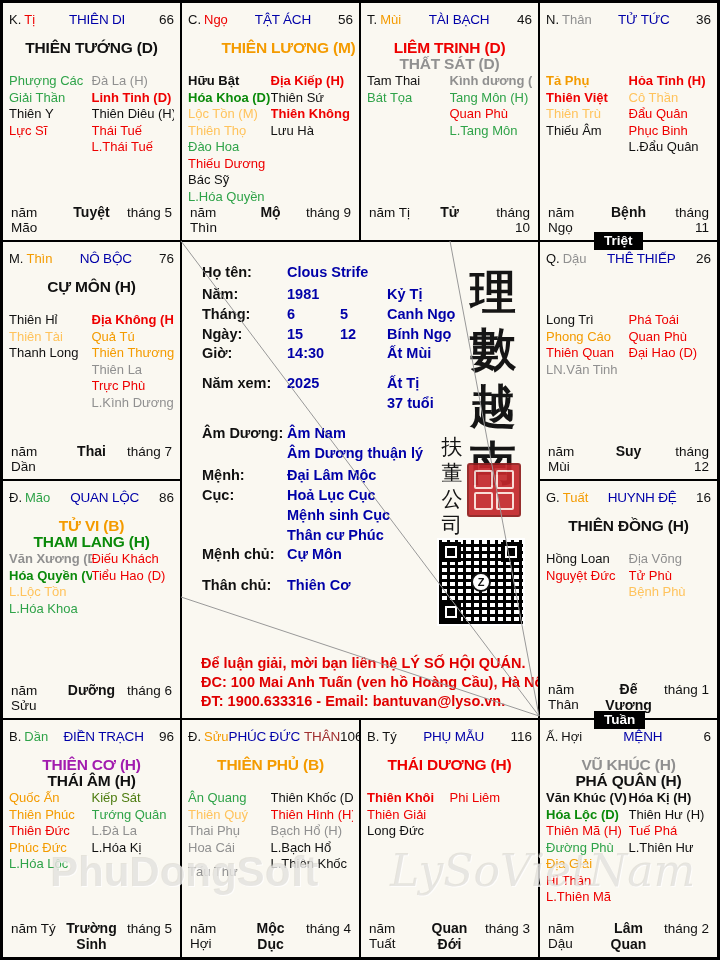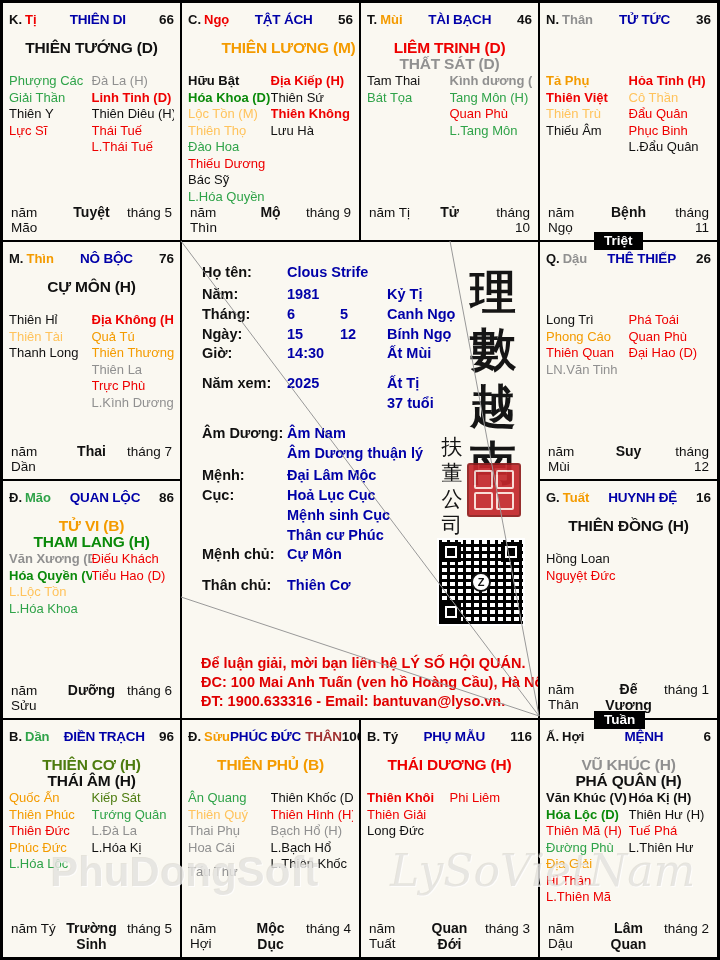--- a/index.html
+++ b/index.html
@@ -5,21 +5,21 @@
   html,body{margin:0;padding:0;background:#fff;}
   #chart{
     position:relative;width:720px;height:960px;box-sizing:border-box;
     background:#000;padding:3px;display:grid;gap:2px;
     grid-template-columns:repeat(4,1fr);grid-template-rows:repeat(4,1fr);
     font-family:"Liberation Sans","DejaVu Sans",sans-serif;
     -webkit-font-smoothing:antialiased;
   }
   .cell{background:#faf8f1;position:relative;overflow:hidden;}
   
-  .hdr{display:flex;align-items:baseline;padding:9px 6px 0 6px;font-weight:bold;font-size:13px;white-space:nowrap;justify-content:space-between;}
+  .hdr{display:flex;align-items:baseline;padding:9px 6px 0 6px;font-weight:normal;font-size:13px;white-space:nowrap;justify-content:space-between;}
   .hdr .bp{color:#111;}
   .hdr .bn{margin-left:3px;}
   .hdr .pname{flex:1;text-align:center;font-size:13.5px;letter-spacing:-0.2px;}
   .hdr .pn1{color:#0000A8;}
   .hdr .pn2{color:#A03030;margin-left:4px;}
   .hdr .num{color:#111;font-size:13.5px;}
   
   .mains{height:46px;box-sizing:border-box;padding-top:13px;text-align:center;font-weight:bold;font-size:15.5px;line-height:16px;letter-spacing:-0.2px;}
   
   .cols{display:flex;padding:0 6px;font-size:13px;line-height:16.5px;white-space:nowrap;}
@@ -393,35 +393,40 @@
         <span class="num">16</span>
       </div>
       <div class="mains">
         <div class="mline" style="color: rgb(17, 17, 17);">THIÊN ĐỒNG (H)</div>
       </div>
       <div class="cols">
         <div class="col">
           <div class="sline" style="color: rgb(17, 17, 17);">Hồng Loan</div>
           <div class="sline" style="color: rgb(238, 0, 0);">Nguyệt Đức</div>
         </div>
+        <div class="col">
+          <div class="sline" style="color: rgb(144, 144, 144);">Địa Võng</div>
+          <div class="sline" style="color: rgb(238, 0, 0);">Tử Phù</div>
+          <div class="sline" style="color: rgb(255, 195, 92);">Bệnh Phù</div>
+        </div>
       </div>
       <div class="ftr">
         <span class="fy">năm Thân</span>
         <span class="fs">Đế Vượng</span>
         <span class="fm">tháng 1</span>
       </div>
     </div>
     <div class="cell" style="grid-area: 4 / 1;">
       <div class="hdr">
         <span class="branch"><span class="bp">B.</span><span class="bn" style="color: rgb(47, 163, 73);">Dần</span></span>
         <span class="pname"><span class="pn1">ĐIỀN TRẠCH</span></span>
         <span class="num">96</span>
       </div>
       <div class="mains">
-        <div class="mline" style="color: #4d7c0f;">THIÊN CƠ (H)</div>
+        <div class="mline" style="color: #a21caf;">THIÊN CƠ (H)</div>
         <div class="mline" style="color: rgb(17, 17, 17);">THÁI ÂM (H)</div>
       </div>
       <div class="cols">
         <div class="col">
           <div class="sline" style="color: rgb(244, 155, 0);">Quốc Ấn</div>
           <div class="sline" style="color: rgb(244, 155, 0);">Thiên Phúc</div>
           <div class="sline" style="color: rgb(238, 0, 0);">Thiên Đức</div>
           <div class="sline" style="color: rgb(244, 155, 0);">Phúc Đức</div>
           <div class="sline" style="color: rgb(47, 163, 73);">L.Hóa Lộc</div>
         </div>

